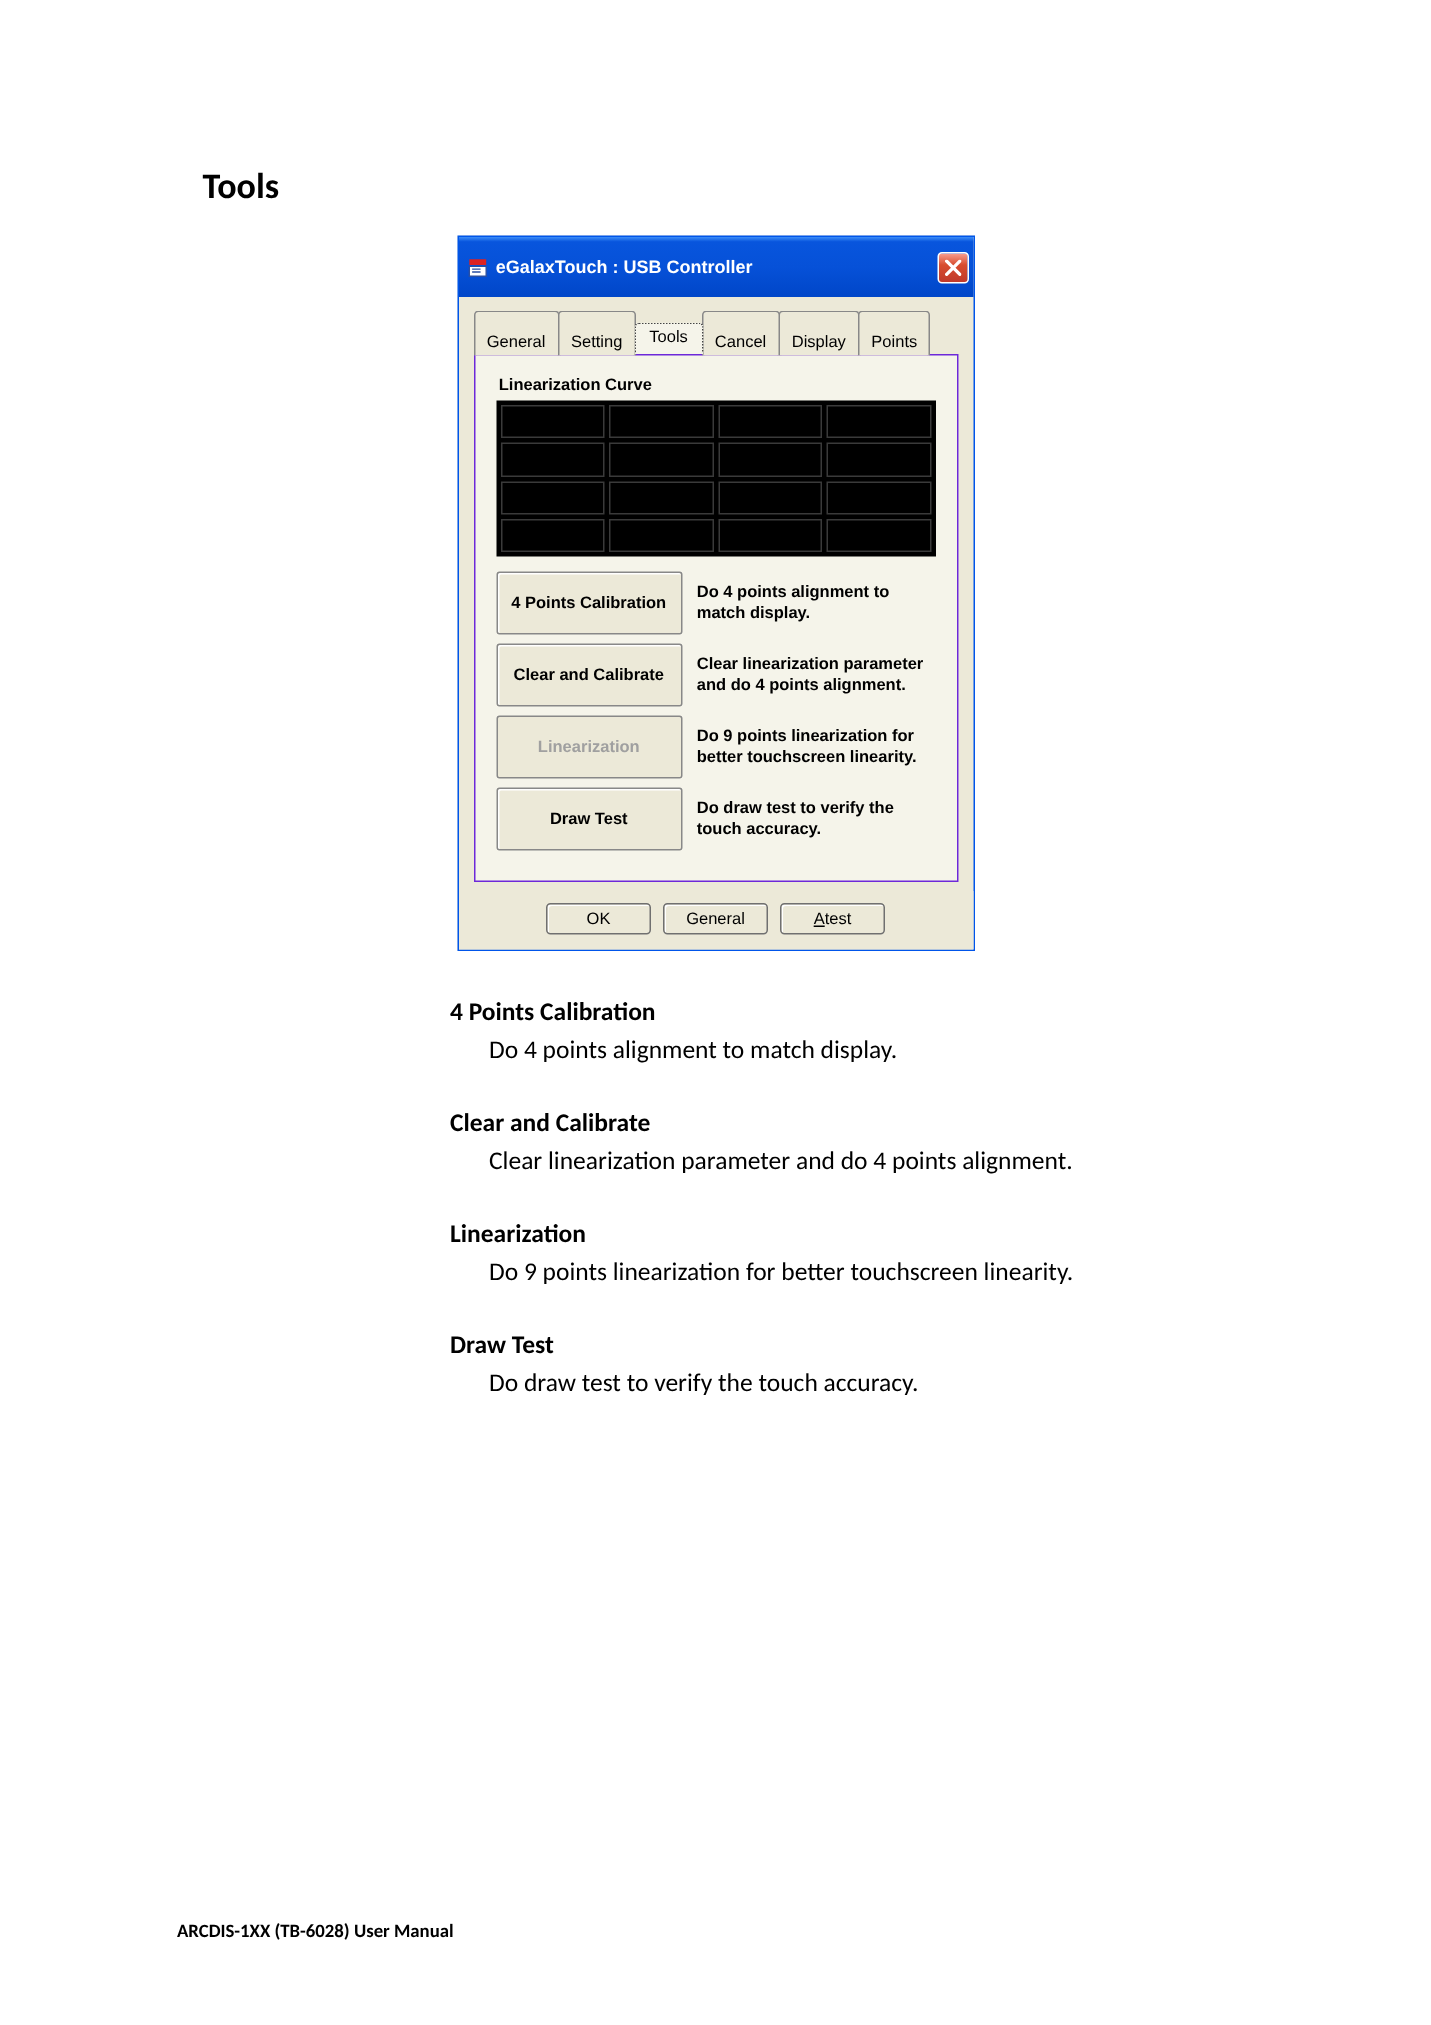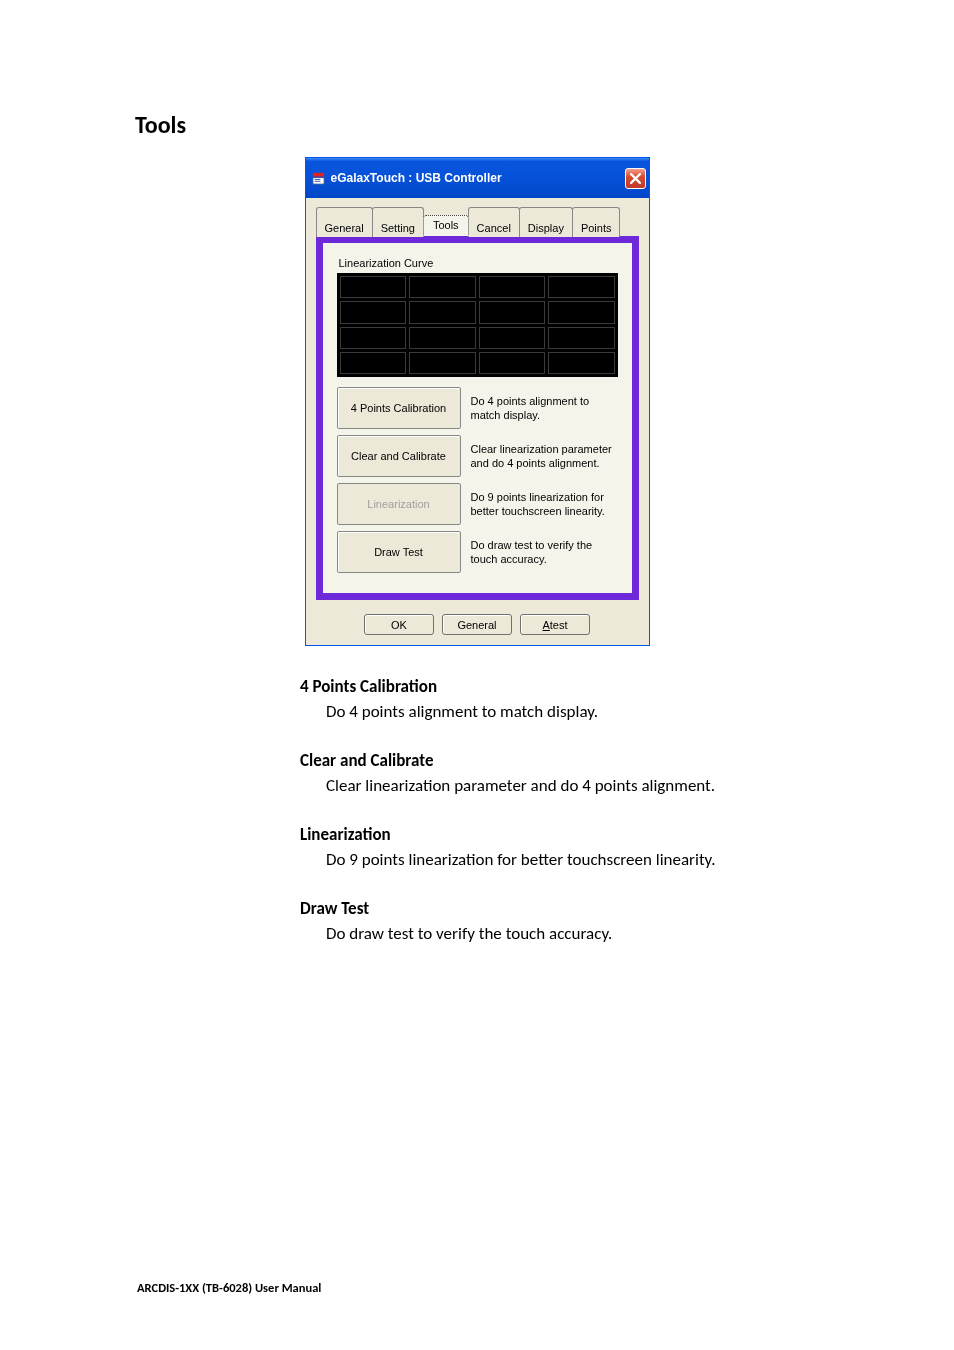--- a/index.html
+++ b/index.html
@@ -92,25 +92,26 @@
   }
   .tab.active {
     background: #f5f4ea;
     border: 1px dotted #444;
     border-bottom: 1px solid #f5f4ea;
     padding: 3px 9px 4px 9px;
     top: 0;
     z-index: 3;
   }
   .tab-panel {
-    border: 7px solid #6d28d9;
+    border: 1px solid #6d28d9;
     background: #f5f4ea;
     padding: 10px 12px 14px 12px;
     position: relative;
     z-index: 1;
+    font-weight: bold;
   }
   .group-label {
     font-size: 11px;
     margin: 4px 0 4px 4px;
   }
   .curve-box {
     background: #000;
     height: 104px;
     margin: 2px 2px 10px 2px;
     display: grid;
@@ -182,21 +183,21 @@
   .explain .item-title {
     font-weight: bold;
     margin: 0;
   }
   .explain .item-desc {
     margin: 4px 0 28px 26px;
   }
   .footer {
     position: absolute;
     bottom: 55px;
-    left: 137px;
+    left: 118px;
     font-size: 12.5px;
     font-weight: bold;
   }
 </style>
 </head>
 <body>
 
 <div class="page">
 
   <h2 class="section-title">Tools</h2>

